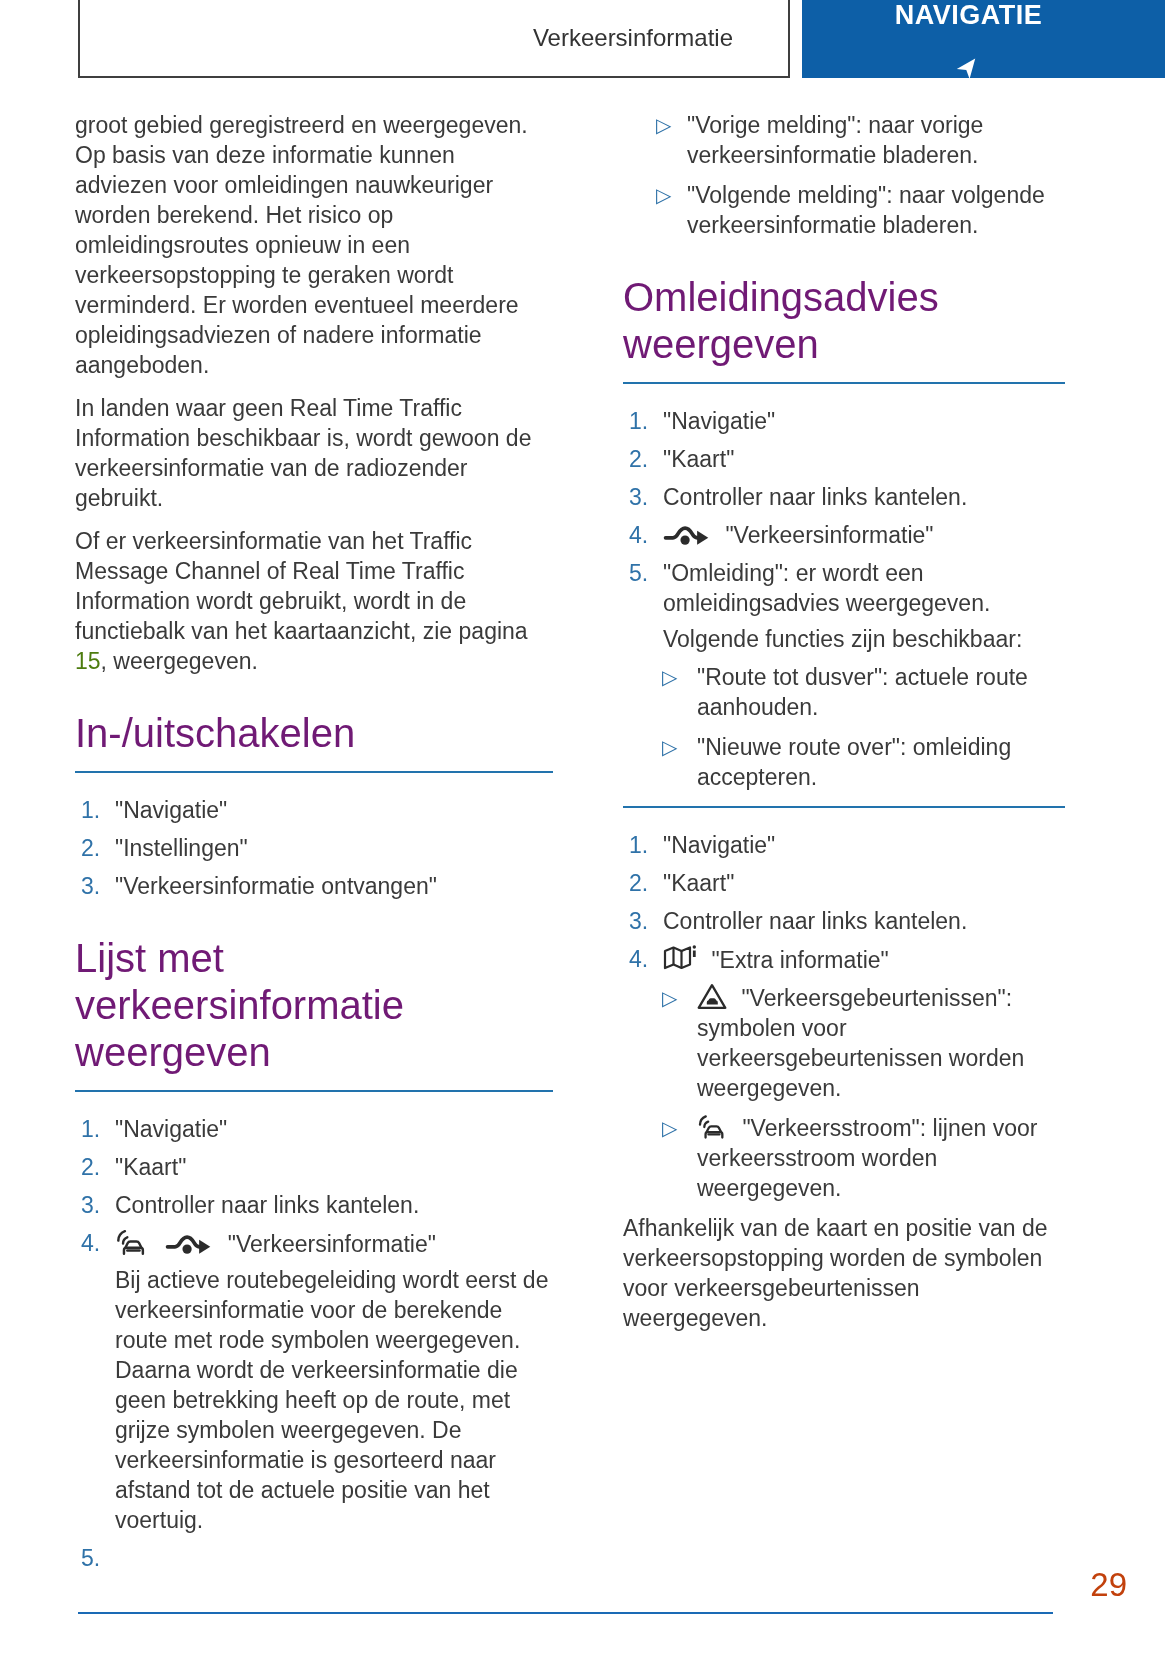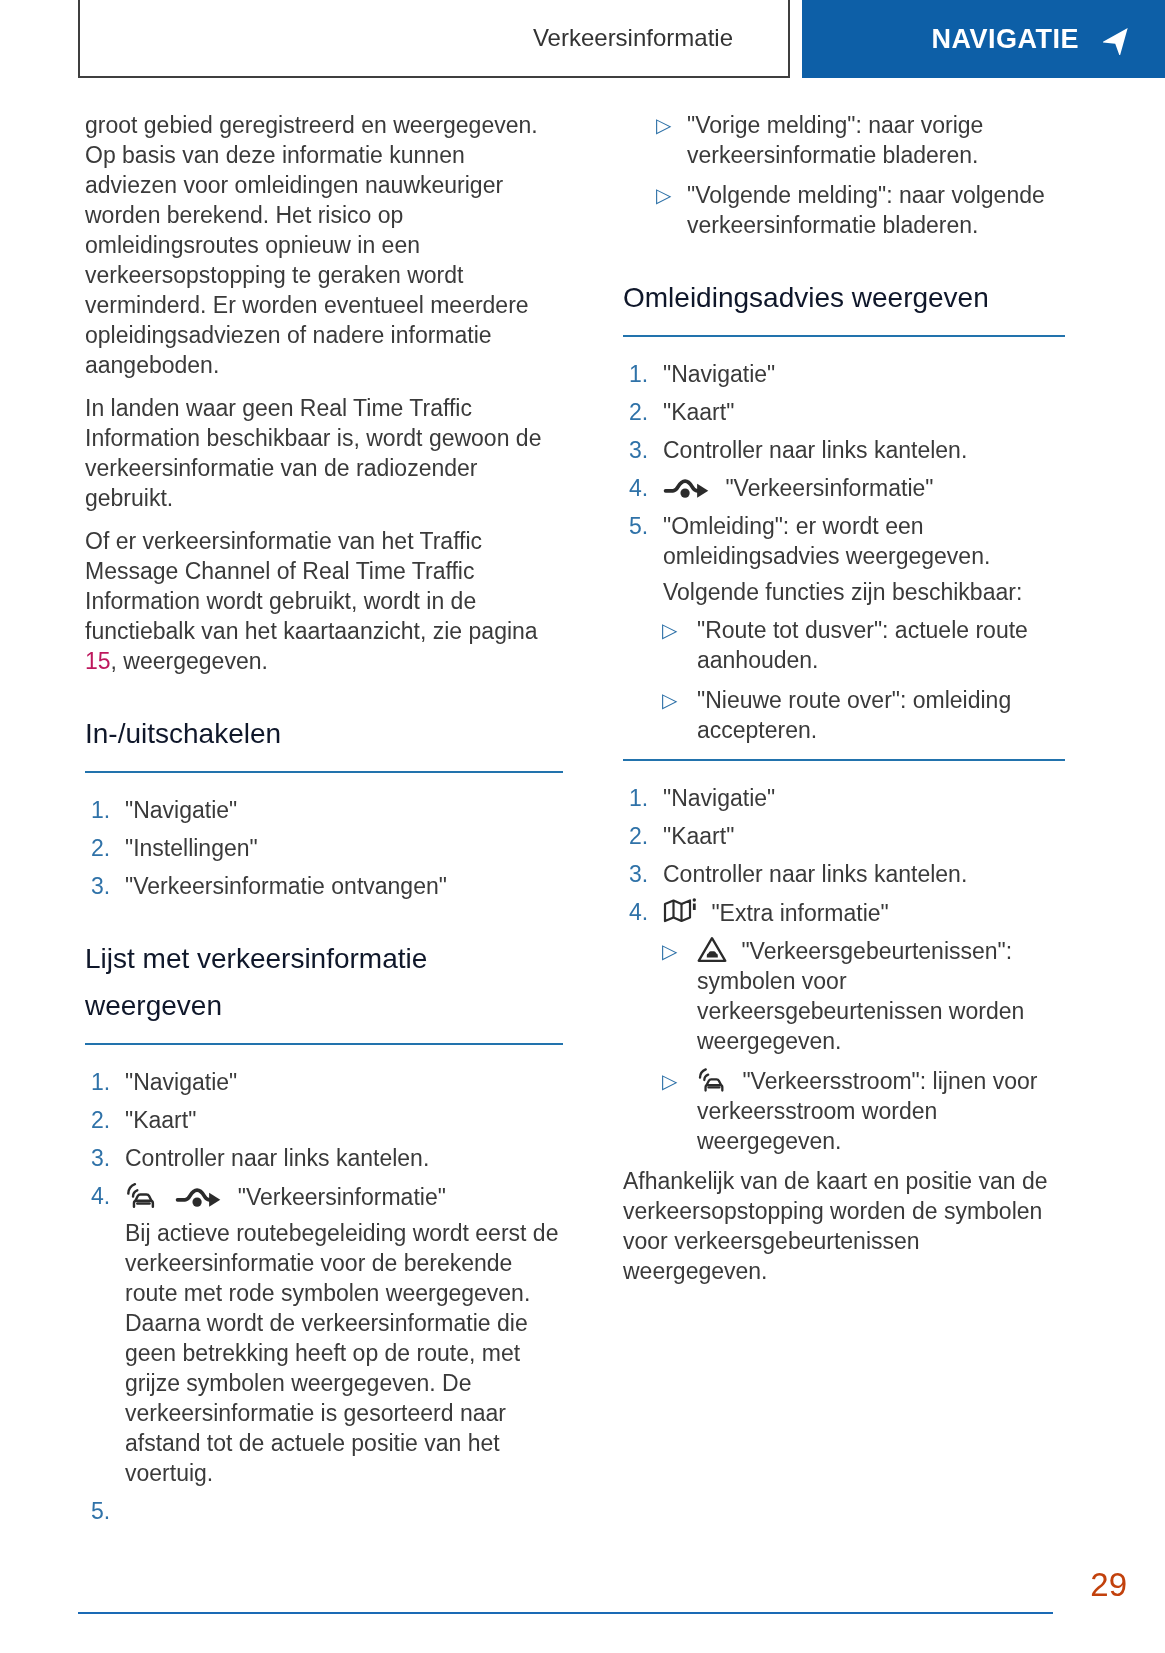--- a/index.html
+++ b/index.html
@@ -12,29 +12,29 @@
     position:absolute;left:78px;top:-3px;width:712px;height:81px;
     background:#fff;border:2px solid #3f3f3f;box-sizing:border-box;
     display:flex;align-items:center;justify-content:flex-end;
     padding-right:55px;font-size:24px;color:#333;
   }
   .header-nav{
     position:absolute;left:802px;top:0;width:363px;height:78px;
     background:#0d5fa7;box-sizing:border-box;
     display:flex;align-items:center;justify-content:flex-end;
     padding-right:30px;gap:24px;
-    color:#fff;font-size:27px;font-weight:bold;letter-spacing:.5px;
+    color:#fff;font-size:27px;font-weight:bold;letter-spacing:.5px;flex-direction:column;
   }
   
   .col{position:absolute;top:110px;}
-  .col-left{left:85px;width:478px;}
+  .col-left{left:75px;width:478px;}
   .col-right{left:623px;width:442px;}
   p.body{font-size:23px;line-height:30px;margin:0 0 13px 0;}
   h1{
-    font-size:28px;line-height:47px;font-weight:300;color:#0f172a;
+    font-size:40px;line-height:47px;font-weight:300;color:#701a75;
     margin:34px 0 0 0;letter-spacing:0;
   }
   h2{
     font-size:28px;line-height:34px;font-weight:400;color:#1f6fa8;
     margin:26px 0 10px 0;
   }
   .rule{border:none;border-top:2px solid #2273ad;margin:14px 0 22px 0;}
   
   .num-item{
     position:relative;padding-left:40px;margin:0 0 8px 0;
@@ -47,21 +47,21 @@
     position:relative;padding-left:64px;margin:0 0 10px 0;
     font-size:23px;line-height:30px;
   }
   .tri-item .tri{
     position:absolute;left:33px;top:0;color:#2f72a8;font-size:20px;
   }
   .tri-item.nested{padding-left:74px;}
   .tri-item.nested .tri{left:39px;}
   .glyph{vertical-align:-5px;margin-right:10px;}
   .glyph.small{vertical-align:-4px;margin-right:8px;}
-  a.pagelink{color:#be185d;text-decoration:none;}
+  a.pagelink{color:#4d7c0f;text-decoration:none;}
   
   .footer-rule{
     position:absolute;left:78px;top:1612px;width:975px;
     border-top:2px solid #1a6ab5;
   }
   .page-num{position:absolute;right:38px;top:1566px;font-size:33px;color:#c2410c;}
 </style>
 </head>
 <body>
 

